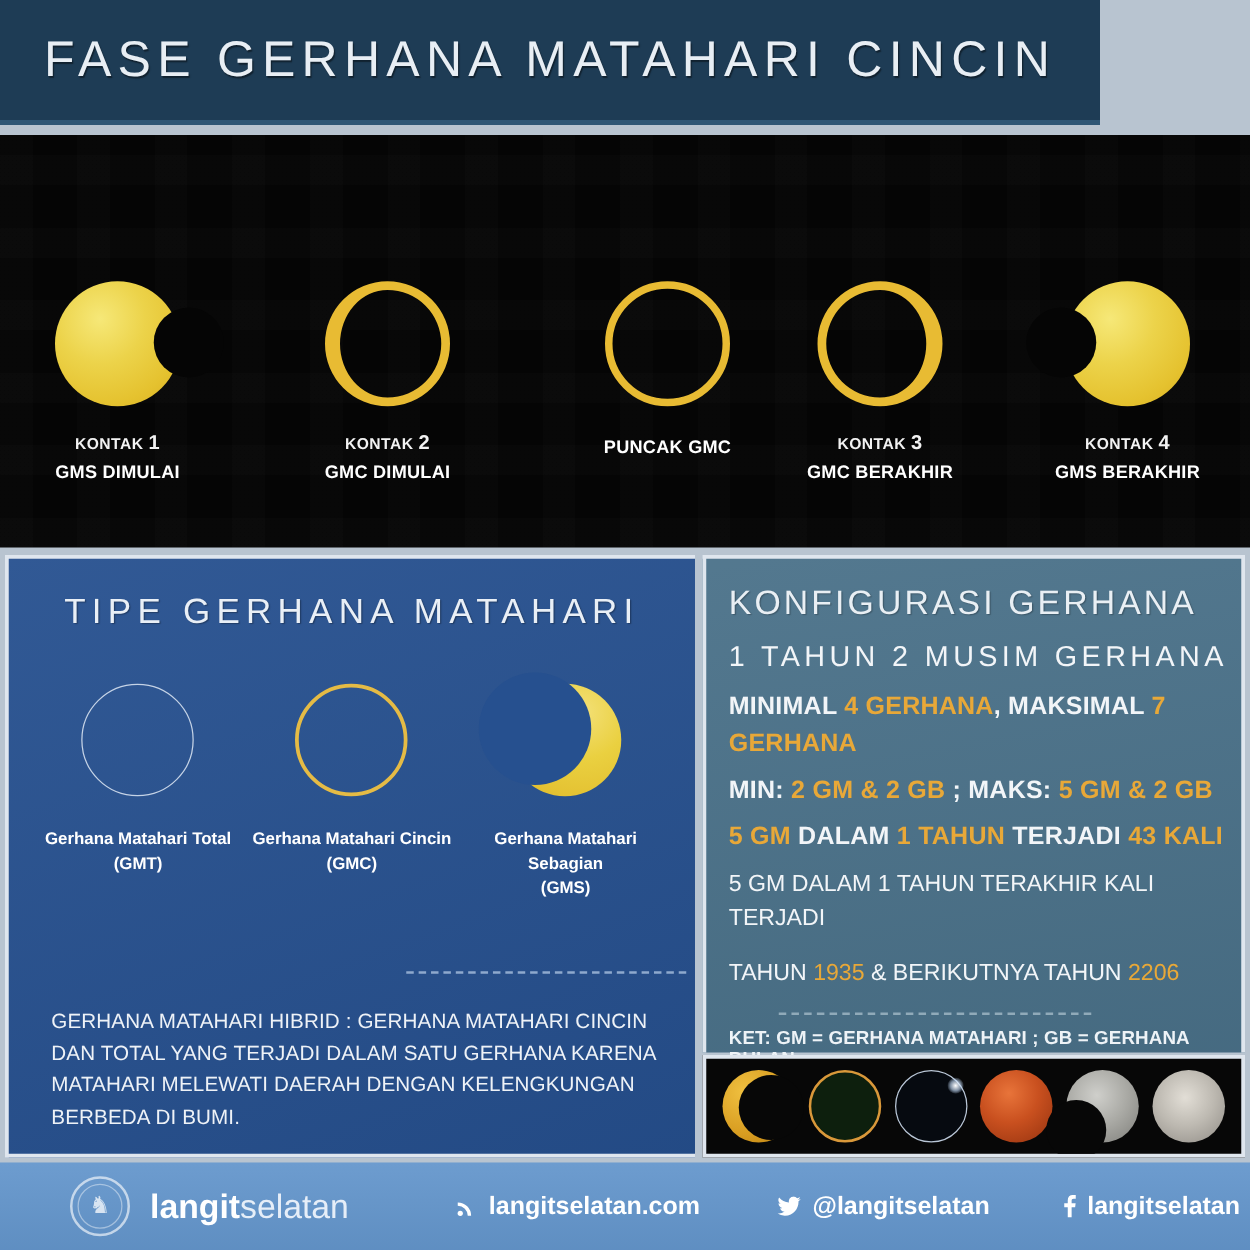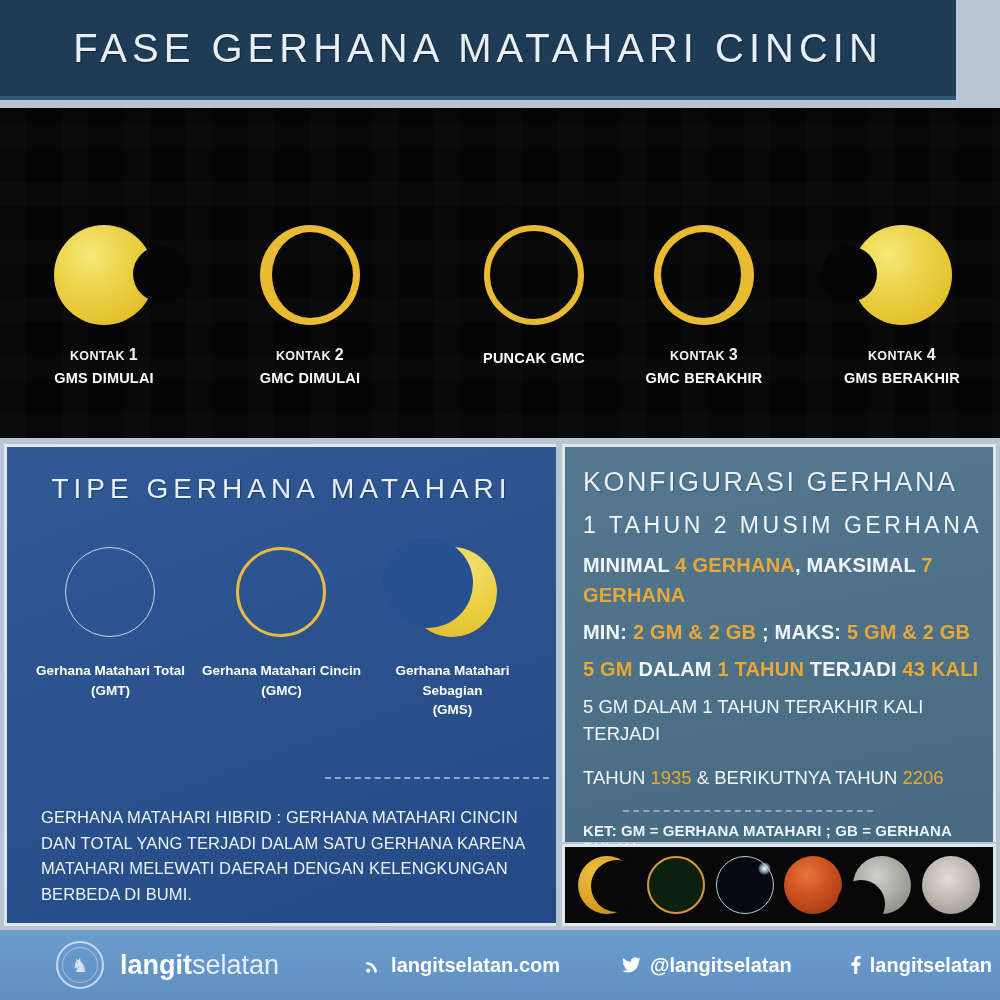--- a/index.html
+++ b/index.html
@@ -11,21 +11,21 @@
     overflow:hidden;
   }
   .page {
     position:relative;
     width:1000px; height:1000px;
     background:#b8c4d0;
   }
 
   
   .header {
-    position:absolute; left:0; top:0; width:956px; height:100px;
+    position:absolute; left:0; top:0; width:880px; height:100px;
     background:#1e3c55;
     border-bottom:4px solid #2e5675;
     display:flex; align-items:center; justify-content:center;
   }
   .header-title {
     color:#e8eef4;
     font-size:40px;
     font-weight:400;
     letter-spacing:5px;
     text-shadow:1px 1px 1px rgba(0,0,0,.45);
@@ -239,21 +239,21 @@
 <body>
 
 <div class="page">
 
   <div class="header">
     <div class="header-title">FASE GERHANA MATAHARI CINCIN</div>
   </div>
 
   <div class="phases">
 
-    <div class="phase" style="left:14px; top:112px;">
+    <div class="phase" style="left:4px; top:112px;">
       <div class="phase-art">
         <div class="sun-disc" style="left:5px; top:5px;"></div>
         <div class="moon-bite" style="left:84px; top:26px; width:56px; height:56px;"></div>
       </div>
       <div class="phase-caption-1">
         <span>KONTAK</span>
         <span class="num">1</span>
       </div>
       <div class="phase-caption-2">GMS DIMULAI</div>
     </div>

